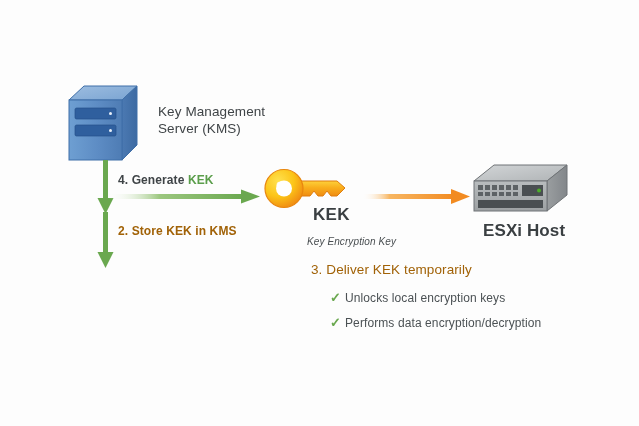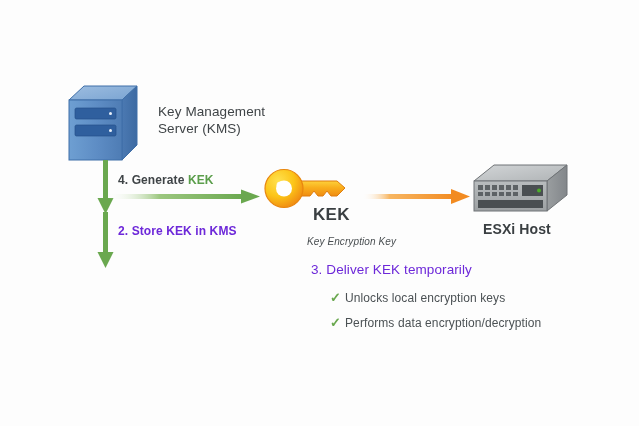--- a/index.html
+++ b/index.html
@@ -40,49 +40,49 @@
     font-size: 12px;
     font-weight: bold;
     color: #3f4447;
     letter-spacing: .1px;
   }
   #step1-label .kek-green { color: #5b9e4b; }
   #step2-label {
     left: 118px; top: 224px;
     font-size: 12px;
     font-weight: bold;
-    color: #6d28d9;
+    color: #a16207;
     letter-spacing: .1px;
   }
   #kek-title {
     left: 313px; top: 205px;
     font-size: 17px;
     font-weight: bold;
     color: #3a3f42;
     letter-spacing: .3px;
   }
   #kek-sub {
     left: 307px; top: 236px;
     font-size: 10px;
     font-style: italic;
     color: #4a4f52;
     letter-spacing: .1px;
   }
   #esxi-label {
     left: 483px; top: 221px;
-    font-size: 14px;
+    font-size: 17px;
     font-weight: bold;
     color: #3a3f42;
     letter-spacing: .1px;
     text-align: center;
   }
   #step3-heading {
     left: 311px; top: 262px;
     font-size: 13.5px;
-    color: #6d28d9;
+    color: #a16207;
     letter-spacing: .1px;
   }
   .bullet-row {
     position: absolute;
     font-size: 12px;
     color: #4b5154;
     letter-spacing: .1px;
     white-space: nowrap;
   }
   #bullet-0 { left: 330px; top: 290px; }

